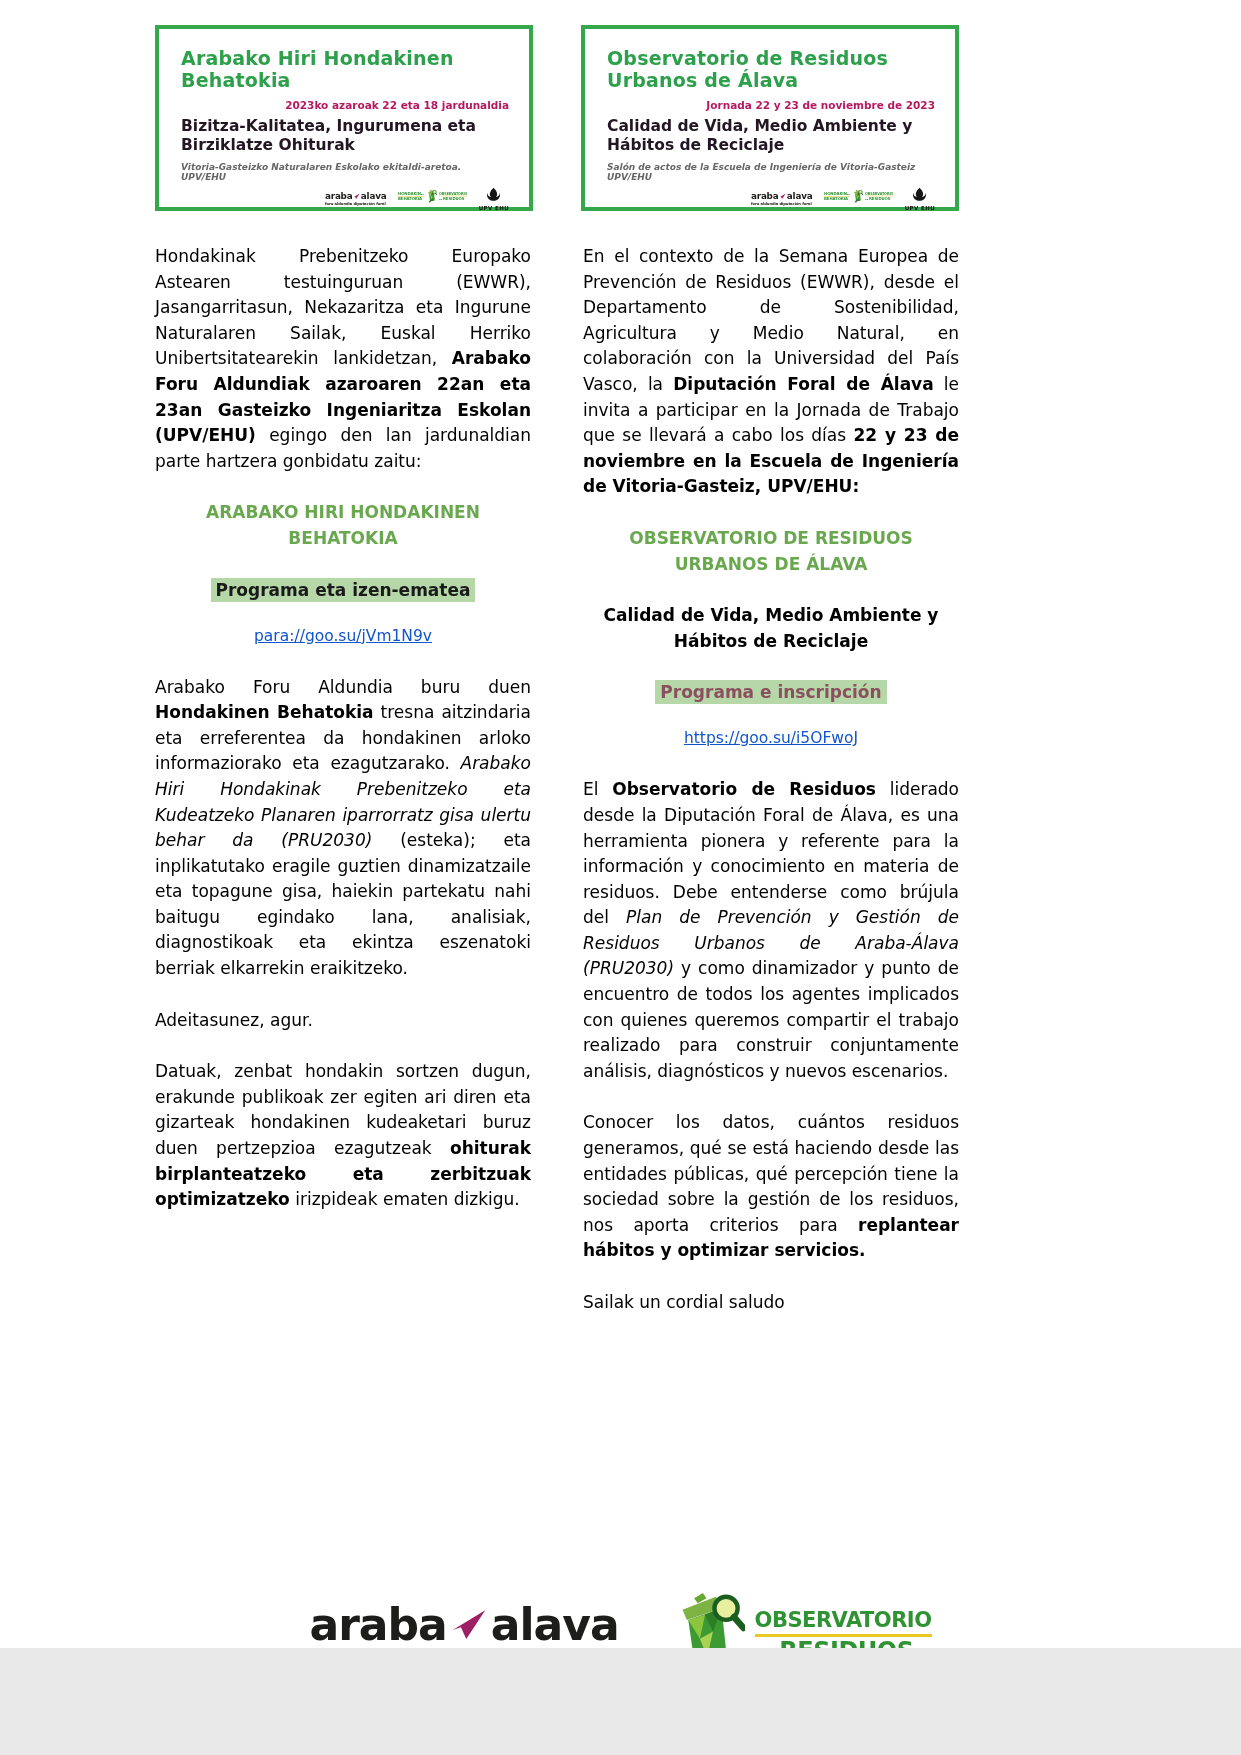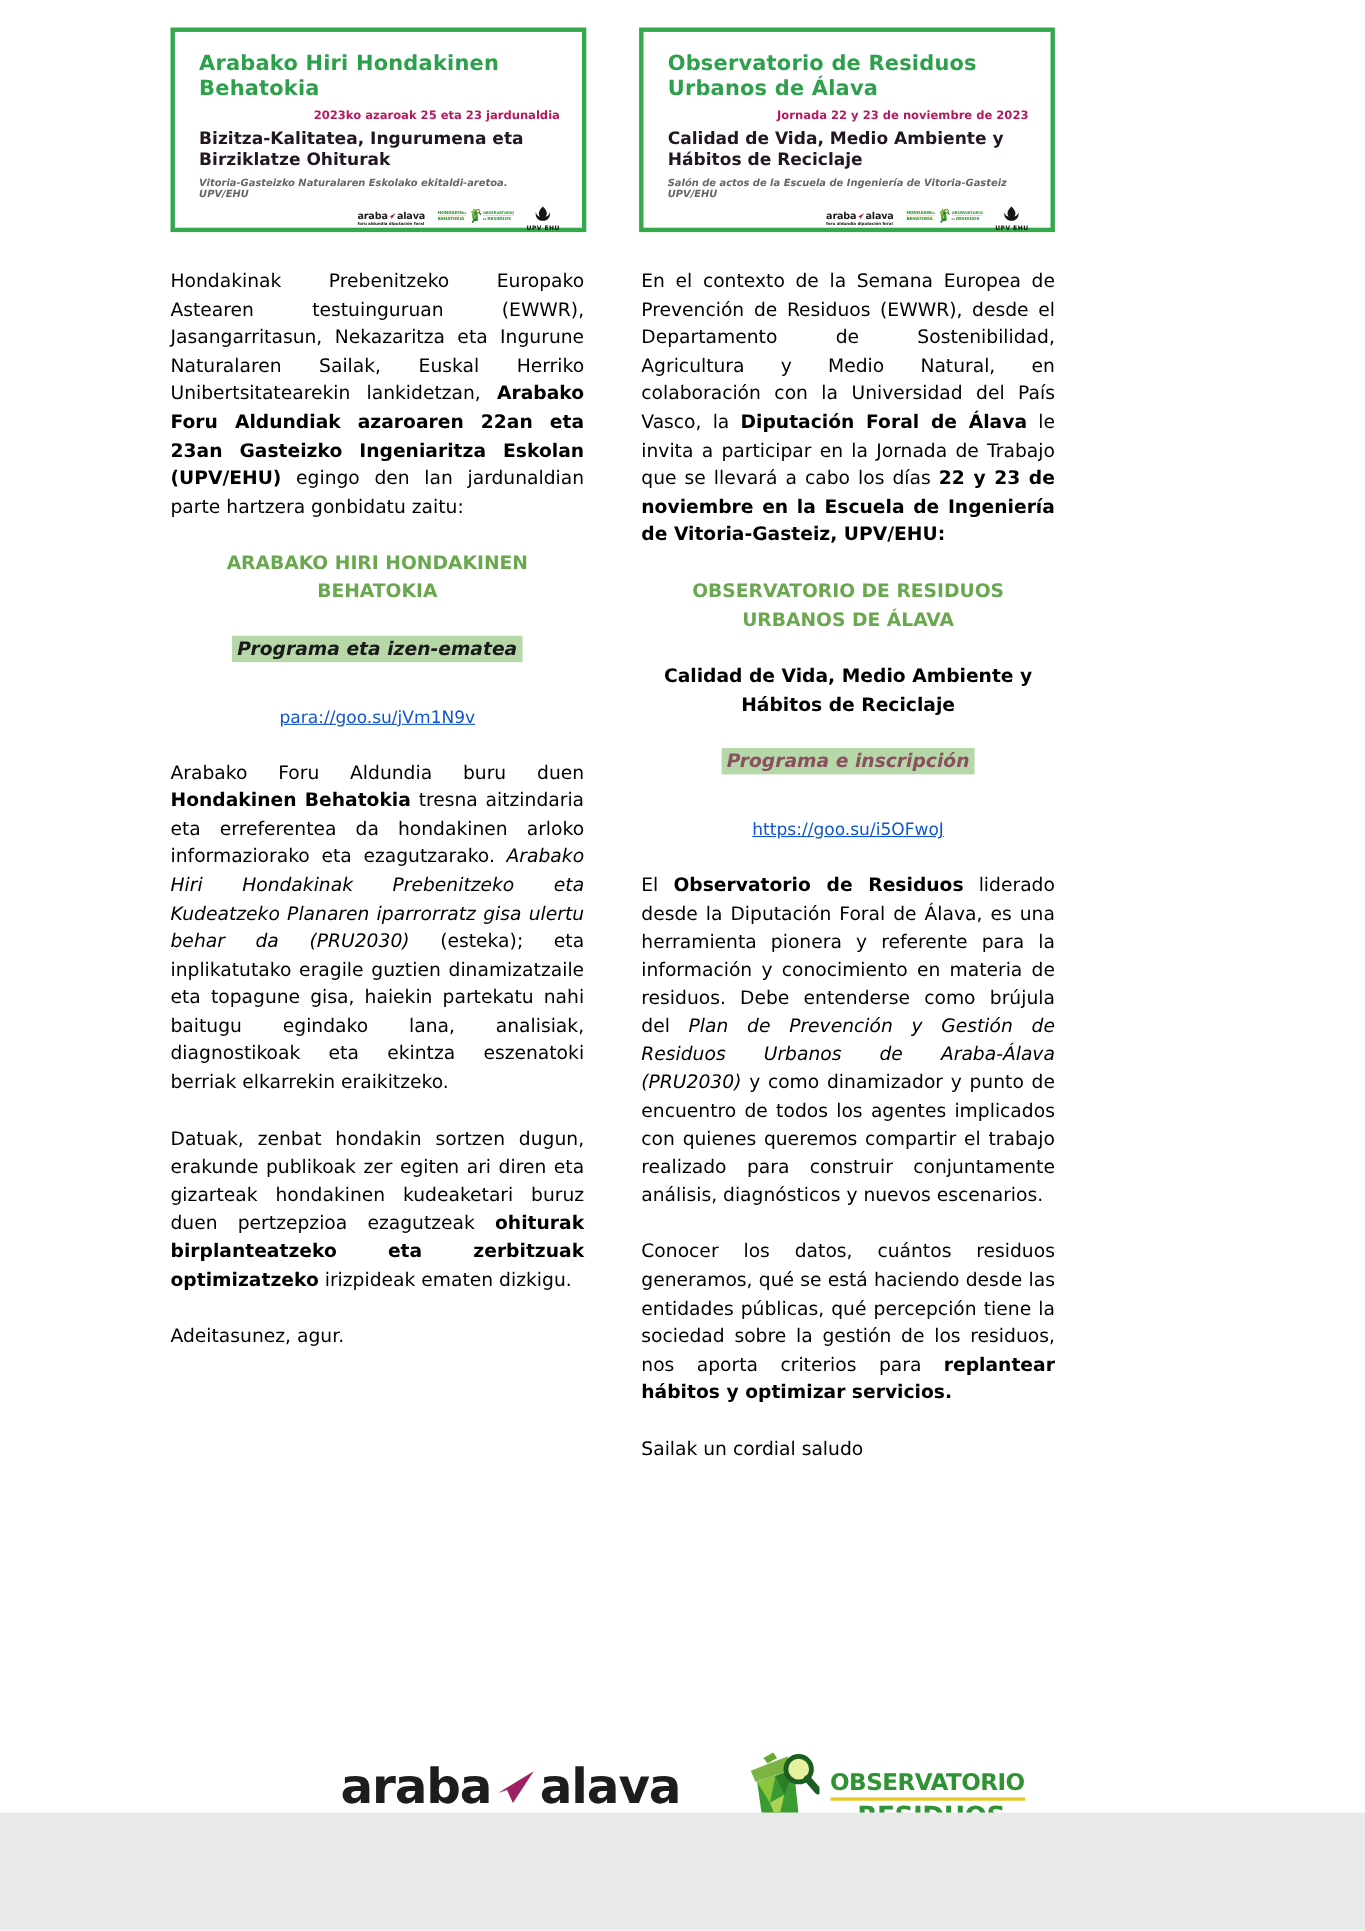--- a/index.html
+++ b/index.html
@@ -48,21 +48,21 @@
   .b{font-weight:bold;}
   .i{font-style:italic;}
   .h-green{
     margin:0 0 26px 0;font-size:17px;line-height:25.6px;font-weight:bold;
     color:var(--heading_green);text-align:center;
   }
   .h-black{
     margin:0 0 26px 0;font-size:17px;line-height:25.6px;font-weight:bold;
     text-align:center;
   }
-  .program{margin:0 0 40px 0;text-align:center;font-style:italic;}
+  .program{margin:0 0 24px 0;text-align:center;}
   .hl{
     display:inline-block;background:var(--highlight_bg);
     font-size:17px;font-weight:bold;padding:2px 5px;
   }
   .hl-left{color:var(--program_left_text);}
   .hl-right{color:var(--program_right_text);}
   .linkline{margin:0 0 30px 0;text-align:center;}
   .link{
     color:var(--link_blue);text-decoration:underline;font-size:15.5px;
     cursor:pointer;
@@ -97,21 +97,21 @@
 </style>
 </head>
 <body>
 
 <div class="page">
 
   <div class="cards">
 
     <div class="card">
       <div class="card-title">Arabako Hiri Hondakinen Behatokia</div>
-      <div class="card-date">2023ko azaroak 25 eta 23 jardunaldia</div>
+      <div class="card-date">2023ko azaroak 22 eta 18 jardunaldia</div>
       <div class="card-subtitle">Bizitza-Kalitatea, Ingurumena eta Birziklatze Ohiturak</div>
       <div class="card-venue">Vitoria-Gasteizko Naturalaren Eskolako ekitaldi-aretoa. UPV/EHU</div>
       <div class="card-logos">
         <div class="scale-box" style="width:64px;height:14px">
           <div class="inner" style="transform:scale(0.2)">
             <div class="logo-araba">
               <div class="araba-row">
                 <span class="araba-word">araba</span>
                 <svg width="34" height="29" viewBox="0 0 40 34">
                     <polygon points="2,22 38,0 17,32 11,19" fill="#9d2064"></polygon>
@@ -224,22 +224,22 @@
     <div class="col">
       <p class="para"><span>Hondakinak Prebenitzeko Europako Astearen testuinguruan (EWWR), Jasangarritasun, Nekazaritza eta Ingurune Naturalaren Sailak, Euskal Herriko Unibertsitatearekin lankidetzan, </span><span class="b">Arabako Foru Aldundiak azaroaren 22an eta 23an Gasteizko Ingeniaritza Eskolan (UPV/EHU)</span><span> egingo den lan jardunaldian parte hartzera gonbidatu zaitu:</span></p>
       <div class="h-green">ARABAKO HIRI HONDAKINEN BEHATOKIA</div>
       <div class="program">
         <span class="hl hl-left">Programa eta izen-ematea</span>
       </div>
       <div class="linkline">
         <a class="link" href="#">para://goo.su/jVm1N9v</a>
       </div>
       <p class="para"><span>Arabako Foru Aldundia buru duen </span><span class="b">Hondakinen Behatokia</span><span> tresna aitzindaria eta erreferentea da hondakinen arloko informaziorako eta ezagutzarako. </span><span class="i">Arabako Hiri Hondakinak Prebenitzeko eta Kudeatzeko Planaren iparrorratz gisa ulertu behar da (PRU2030)</span><span> (esteka); eta inplikatutako eragile guztien dinamizatzaile eta topagune gisa, haiekin partekatu nahi baitugu egindako lana, analisiak, diagnostikoak eta ekintza eszenatoki berriak elkarrekin eraikitzeko.</span></p>
+      <p class="para closing">Adeitasunez, agur.</p>
       <p class="para"><span>Datuak, zenbat hondakin sortzen dugun, erakunde publikoak zer egiten ari diren eta gizarteak hondakinen kudeaketari buruz duen pertzepzioa ezagutzeak </span><span class="b">ohiturak birplanteatzeko eta zerbitzuak optimizatzeko</span><span> irizpideak ematen dizkigu.</span></p>
-      <p class="para closing">Adeitasunez, agur.</p>
     </div>
 
     <div class="col">
       <p class="para"><span>En el contexto de la Semana Europea de Prevención de Residuos (EWWR), desde el Departamento de Sostenibilidad, Agricultura y Medio Natural, en colaboración con la Universidad del País Vasco, la </span><span class="b">Diputación Foral de Álava</span><span> le invita a participar en la Jornada de Trabajo que se llevará a cabo los días </span><span class="b">22 y 23 de noviembre en la Escuela de Ingeniería de Vitoria-Gasteiz, UPV/EHU:</span></p>
       <div class="h-green">OBSERVATORIO DE RESIDUOS URBANOS DE ÁLAVA</div>
       <div class="h-black">Calidad de Vida, Medio Ambiente y Hábitos de Reciclaje</div>
       <div class="program">
         <span class="hl hl-right">Programa e inscripción</span>
       </div>
       <div class="linkline">

